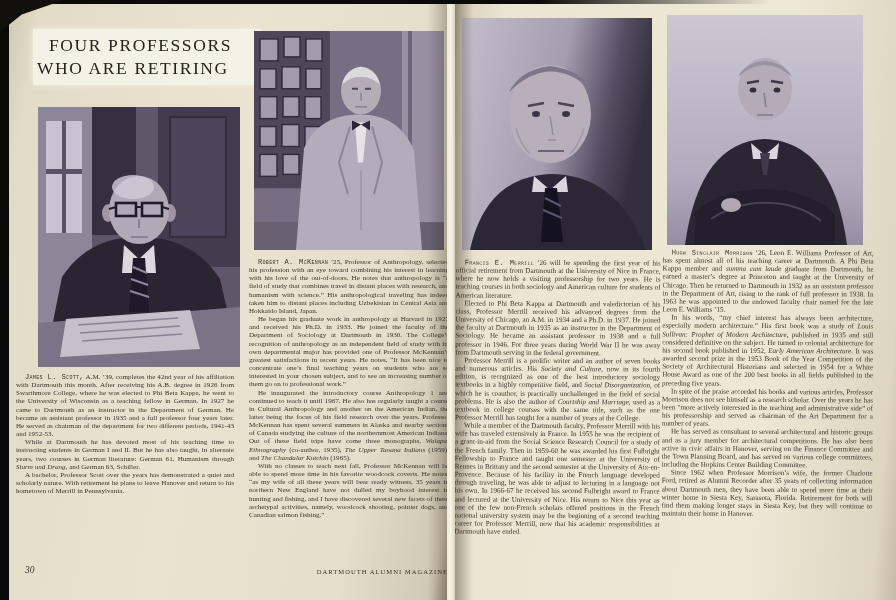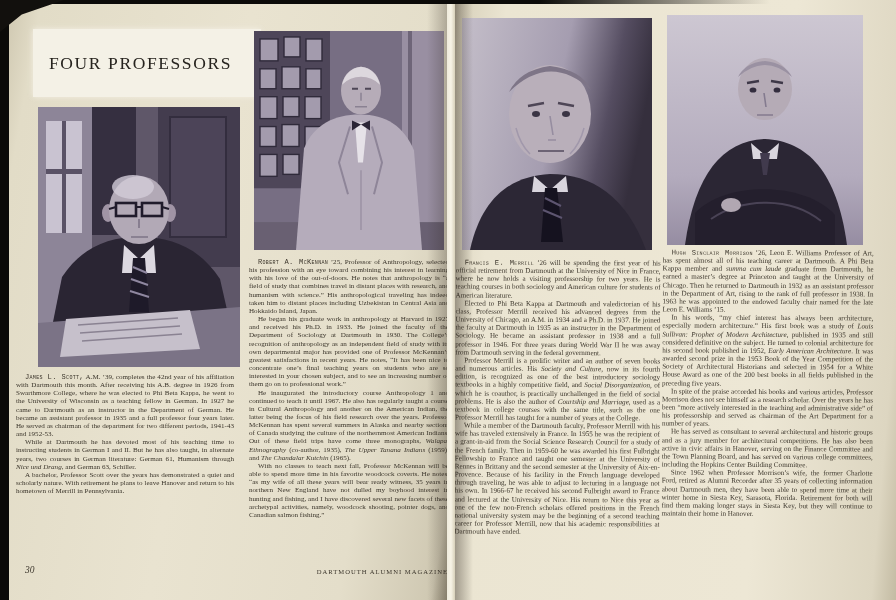--- a/index.html
+++ b/index.html
@@ -26,21 +26,21 @@
     background:linear-gradient(90deg,rgba(40,32,24,0) 0%,rgba(40,32,24,0.28) 100%); }
   .gutter-shadow-right { position:absolute; left:455px; top:0; width:18px; height:600px;
     background:linear-gradient(90deg,rgba(40,32,24,0.38) 0%,rgba(40,32,24,0) 100%); }
 
   .top-edge { position:absolute; left:0; top:0; width:770px; height:4px;
     background:linear-gradient(90deg,#0b0a08 0%,#0b0a08 70%,rgba(11,10,8,0) 100%); }
   .corner-blob { position:absolute; left:0; top:0; width:64px; height:32px; background:#12100d;
     clip-path:polygon(0 0,100% 0,34% 45%,0 100%); }
 
   .title-panel {
-    position:absolute; left:33px; top:29px; width:228px; height:68px;
+    position:absolute; left:33px; top:29px; width:228px; height:56px;
     background:#f4f1e6; box-shadow:0 0 6px rgba(244,241,230,0.9);
     display:flex; flex-direction:column; justify-content:center; padding-left:4px; box-sizing:border-box;
   }
   .title-line { color:#26231e; font-size:17.5px; letter-spacing:1.6px; line-height:23px; white-space:nowrap; }
   .title-line.l1 { margin-left:12px; }
 
   figure { margin:0; position:absolute; }
   figure svg { display:block; width:100%; height:100%; }
   .ph1 { left:38px;  top:107px; width:202px; height:260px; }
   .ph2 { left:254px; top:31px;  width:190px; height:219px; }
@@ -65,20 +65,21 @@
 </head>
 <body>
 
 <div class="spread">
 
   <div class="page page-left"></div>
   <div class="page page-right"></div>
 
   <div class="title-panel">
     <div class="title-line l1">FOUR PROFESSORS</div>
+    <div class="title-line l2">WHO ARE RETIRING</div>
   </div>
 
   <figure class="ph1" aria-label="portrait-james-l-scott seated at desk with glasses">
     <svg viewBox="0 0 202 260" preserveAspectRatio="none">
       <rect width="202" height="260" fill="#5f5769"></rect>
       <rect x="0" y="0" width="54" height="260" fill="#8d8598"></rect>
       <rect x="8" y="14" width="36" height="112" fill="#c9c3d1"></rect>
       <rect x="24" y="14" width="4" height="112" fill="#5a5266"></rect>
       <rect x="8" y="62" width="36" height="5" fill="#5a5266"></rect>
       <rect x="54" y="0" width="44" height="128" fill="#352f40"></rect>
@@ -184,21 +185,21 @@
       <path d="M71,62 Q98,38 125,62 Q118,48 98,46 Q78,48 71,62 Z" fill="#9a91a2"></path>
       <path d="M80,68 L92,66 M104,66 L116,68" stroke="#3e3848" stroke-width="2.4" fill="none"></path>
       <ellipse cx="86" cy="75" rx="3.4" ry="2.6" fill="#332d3e"></ellipse>
       <ellipse cx="110" cy="75" rx="3.4" ry="2.6" fill="#332d3e"></ellipse>
       <path d="M97,78 L99,92 M90,100 L106,100" stroke="#847b8f" stroke-width="1.6" fill="none"></path>
     </svg>
   </figure>
 
   <div class="col col1">
       <p><span class="sc">James L. Scott,</span> A.M. ’39, completes the 42nd year of his affiliation with Dartmouth this month. After receiving his A.B. degree in 1926 from Swarthmore College, where he was elected to Phi Beta Kappa, he went to the University of Wisconsin as a teaching fellow in German. In 1927 he came to Dartmouth as an instructor in the Department of German. He became an assistant professor in 1935 and a full professor four years later. He served as chairman of the department for two different periods, 1941-43 and 1952-53.</p>
-      <p>While at Dartmouth he has devoted most of his teaching time to instructing students in German I and II. But he has also taught, in alternate years, two courses in German literature: German 61, Humanism through <i>Nice und Drang</i>, and German 63, Schiller.</p>
+      <p>While at Dartmouth he has devoted most of his teaching time to instructing students in German I and II. But he has also taught, in alternate years, two courses in German literature: German 61, Humanism through <i>Sturm und Drang</i>, and German 63, Schiller.</p>
       <p>A bachelor, Professor Scott over the years has demonstrated a quiet and scholarly nature. With retirement he plans to leave Hanover and return to his hometown of Merrill in Pennsylvania.</p>
     </div>
   <div class="col col2">
       <p><span class="sc">Robert A. McKennan</span> ’25, Professor of Anthropology, selected his profession with an eye toward combining his interest in learning with his love of the out-of-doors. He notes that anthropology is “a field of study that combines travel in distant places with research, and humanism with science.” His anthropological traveling has indeed taken him to distant places including Uzbekistan in Central Asia and Hokkaido Island, Japan.</p>
       <p>He began his graduate work in anthropology at Harvard in 1927 and received his Ph.D. in 1933. He joined the faculty of the Department of Sociology at Dartmouth in 1930. The College’s recognition of anthropology as an independent field of study with its own departmental major has provided one of Professor McKennan’s greatest satisfactions in recent years. He notes, “It has been nice to concentrate one’s final teaching years on students who are so interested in your chosen subject, and to see an increasing number of them go on to professional work.”</p>
       <p>He inaugurated the introductory course Anthropology 1 and continued to teach it until 1967. He also has regularly taught a course in Cultural Anthropology and another on the American Indian, the latter being the focus of his field research over the years. Professor McKennan has spent several summers in Alaska and nearby sections of Canada studying the culture of the northernmost American Indians. Out of these field trips have come three monographs, <i>Walapai Ethnography</i> (co-author, 1935), <i>The Upper Tanana Indians</i> (1959), and <i>The Chandalar Kutchin</i> (1965).</p>
       <p>With no classes to teach next fall, Professor McKennan will be able to spend more time in his favorite woodcock coverts. He notes, “as my wife of all these years will bear ready witness, 35 years in northern New England have not dulled my boyhood interest in hunting and fishing, and I have discovered several new facets of these archetypal activities, namely, woodcock shooting, pointer dogs, and Canadian salmon fishing.”</p>
     </div>
   <div class="col col3">
       <p><span class="sc">Francis E. Merrill</span> ’26 will be spending the first year of his official retirement from Dartmouth at the University of Nice in France, where he now holds a visiting professorship for two years. He is teaching courses in both sociology and American culture for students of American literature.</p>

